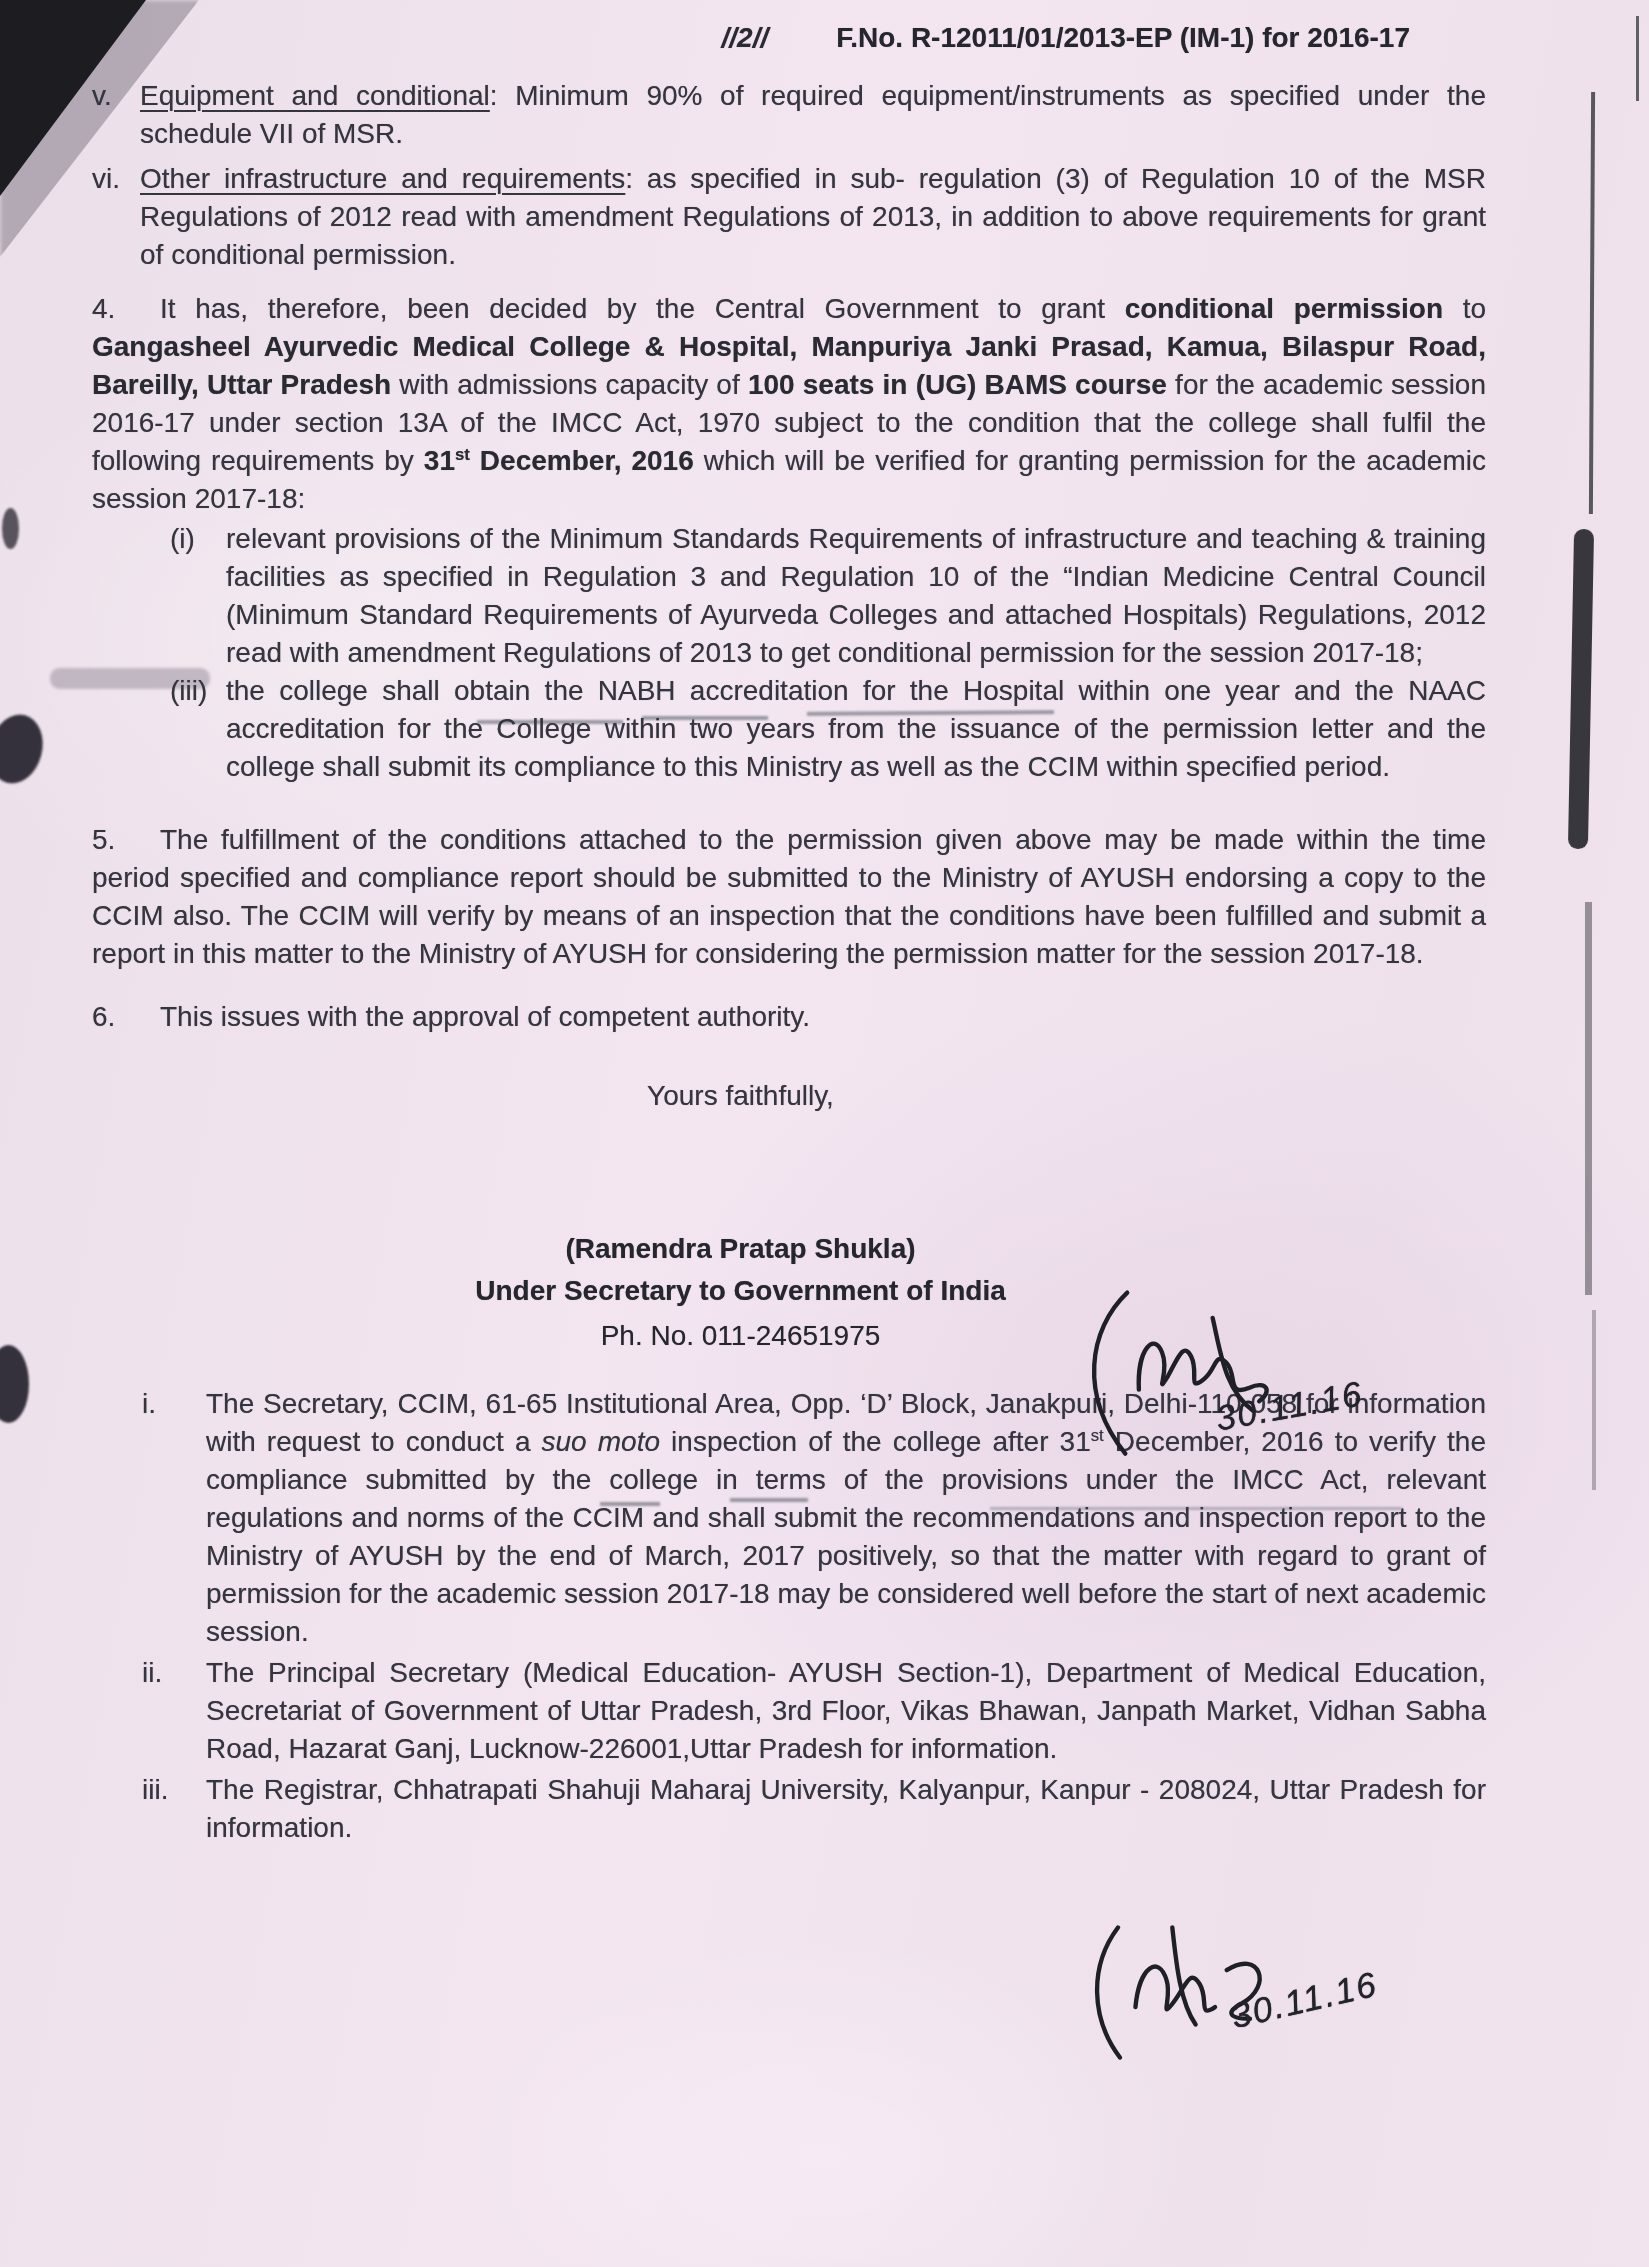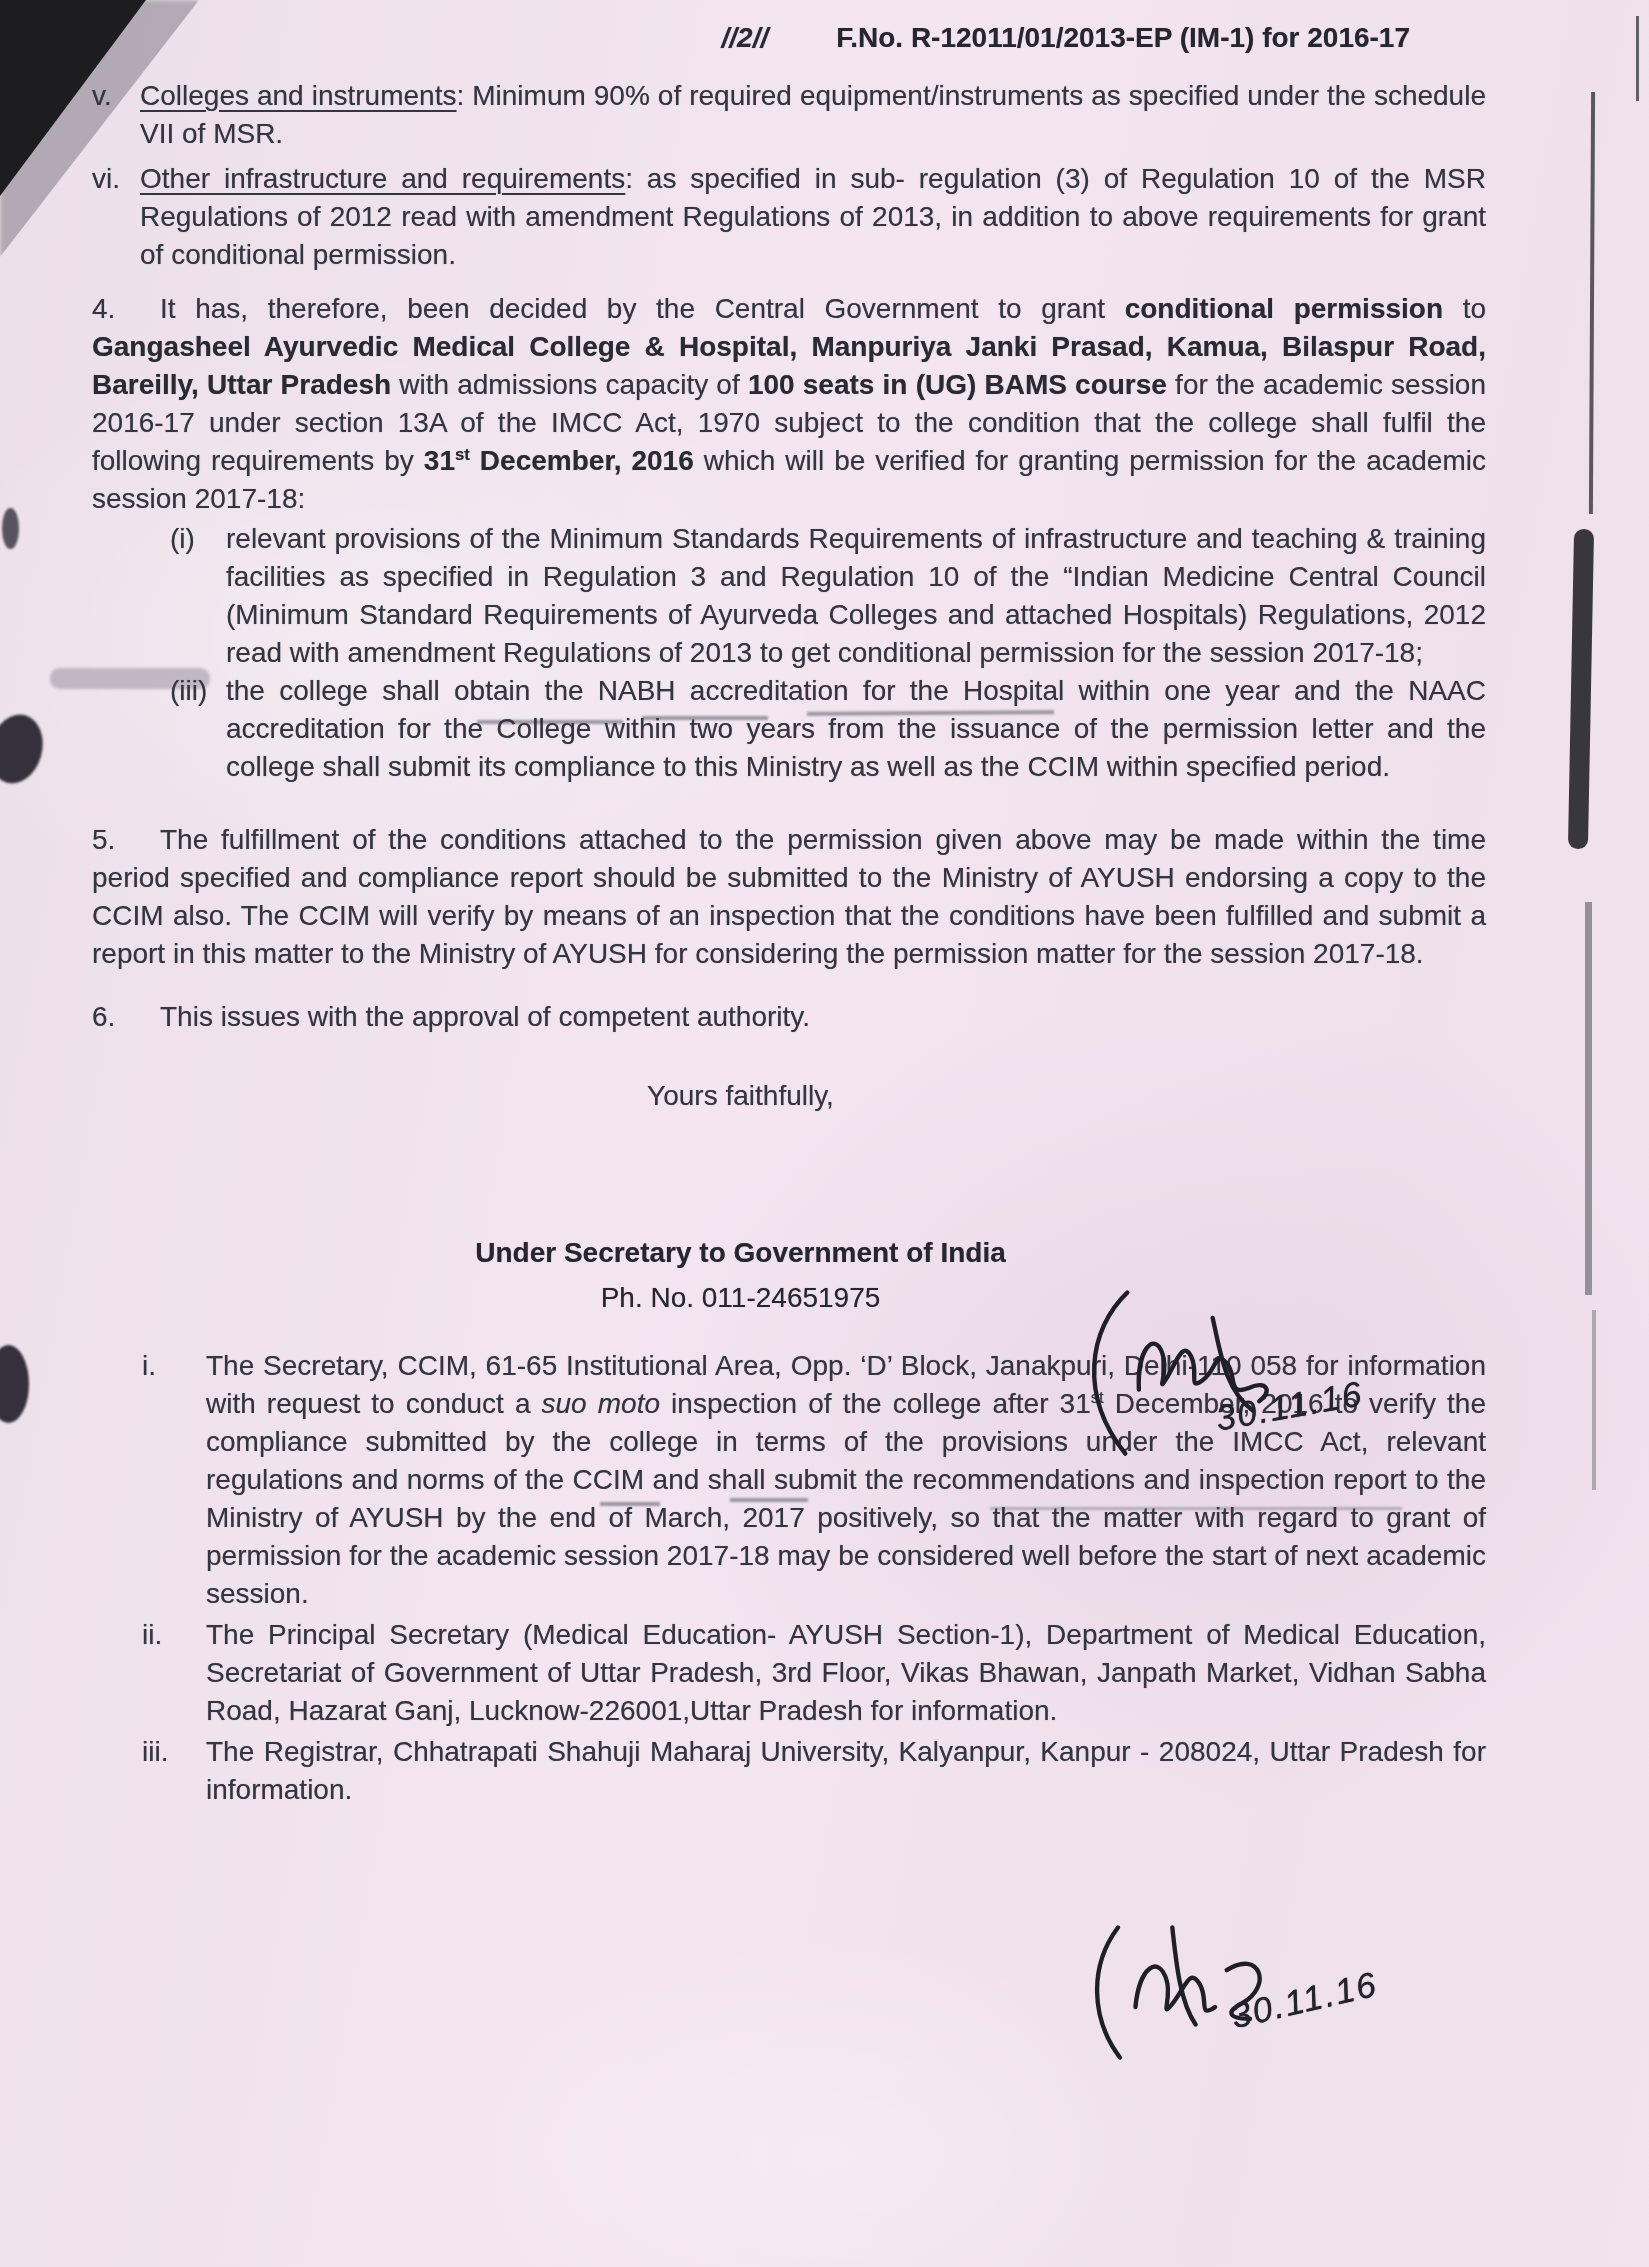--- a/index.html
+++ b/index.html
@@ -87,21 +87,21 @@
 
   <div class="content">
 
     <div class="header-row">
       <span class="page-num">//2//</span>
       <span class="file-no">F.No. R-12011/01/2013-EP (IM-1) for 2016-17</span>
     </div>
 
     <div class="num-item">
       <span class="marker">v.</span>
-      <span class="itxt"><span class="u">Colleges and instruments</span><span>: Minimum 90% of required equipment/instruments as specified under the schedule VII of MSR.</span></span>
+      <span class="itxt"><span class="u">Equipment and conditional</span><span>: Minimum 90% of required equipment/instruments as specified under the schedule VII of MSR.</span></span>
     </div>
 
     <div class="num-item">
       <span class="marker">vi.</span>
       <span class="itxt"><span class="u">Other infrastructure and requirements</span><span>:  as specified in sub- regulation (3) of Regulation 10 of the MSR Regulations of 2012 read with amendment Regulations of 2013, in addition to above requirements for grant of conditional permission.</span></span>
     </div>
 
     <p class="para"><span class="pnum">4.</span><span>It has, therefore, been decided by the Central Government to grant </span><b>conditional permission</b><span> to </span><b>Gangasheel Ayurvedic Medical College &amp; Hospital, Manpuriya Janki Prasad, Kamua, Bilaspur Road, Bareilly, Uttar Pradesh</b><span> with admissions capacity of </span><b>100 seats in (UG) BAMS course</b><span> for the academic session 2016-17 under section 13A of the IMCC Act, 1970 subject to the condition that the college shall fulfil the following requirements by </span><b>31</b><b class="sup">st</b><b> December, 2016</b><span> which will be verified for granting permission for the academic session 2017-18:</span></p>
 
     <div class="sub-list">
@@ -114,20 +114,21 @@
         <span class="itxt">the college shall obtain the NABH accreditation for the Hospital within one year and the NAAC accreditation for the College within two years from the issuance of the permission letter and the college shall submit its compliance to this Ministry as well as the CCIM within specified period.</span>
       </div>
     </div>
 
     <p class="para" style="margin-top:35px;"><span class="pnum">5.</span><span>The fulfillment of the conditions attached to the permission given above may be made within the time period specified and compliance report should be submitted to the Ministry of AYUSH endorsing a copy to the CCIM also.  The CCIM will verify by means of an inspection that the conditions have been fulfilled and submit a report in this matter to the Ministry of AYUSH for considering the permission matter for the session 2017-18.</span></p>
 
     <p class="para" style="margin-top:25px;"><span class="pnum">6.</span><span>This issues with the approval of competent authority.</span></p>
 
     <div class="sig-block">
       <div class="sig-salutation">Yours faithfully,</div>
+      <div class="sig-name">(Ramendra Pratap Shukla)</div>
       <div class="sig-desig">Under Secretary to Government of India</div>
       <div class="sig-phone">Ph. No. 011-24651975</div>
     </div>
 
     <div class="copy-block">
       <div class="copy-item">
         <span class="marker">i.</span>
         <span class="itxt"><span>The Secretary, CCIM, 61-65 Institutional Area, Opp. ‘D’ Block, Janakpuri, Delhi-110 058 for information with request to conduct a </span><span class="it">suo moto</span><span> inspection of the college after 31</span><span class="sup">st</span><span> December, 2016 to verify the compliance submitted by the college in terms of the provisions under the IMCC Act, relevant regulations and norms of the CCIM and shall submit the recommendations and inspection report to the Ministry of AYUSH by the end of March, 2017 positively, so that the matter with regard to grant of permission for the academic session 2017-18 may be considered well before the start of next academic session.</span></span>
       </div>
       <div class="copy-item">

